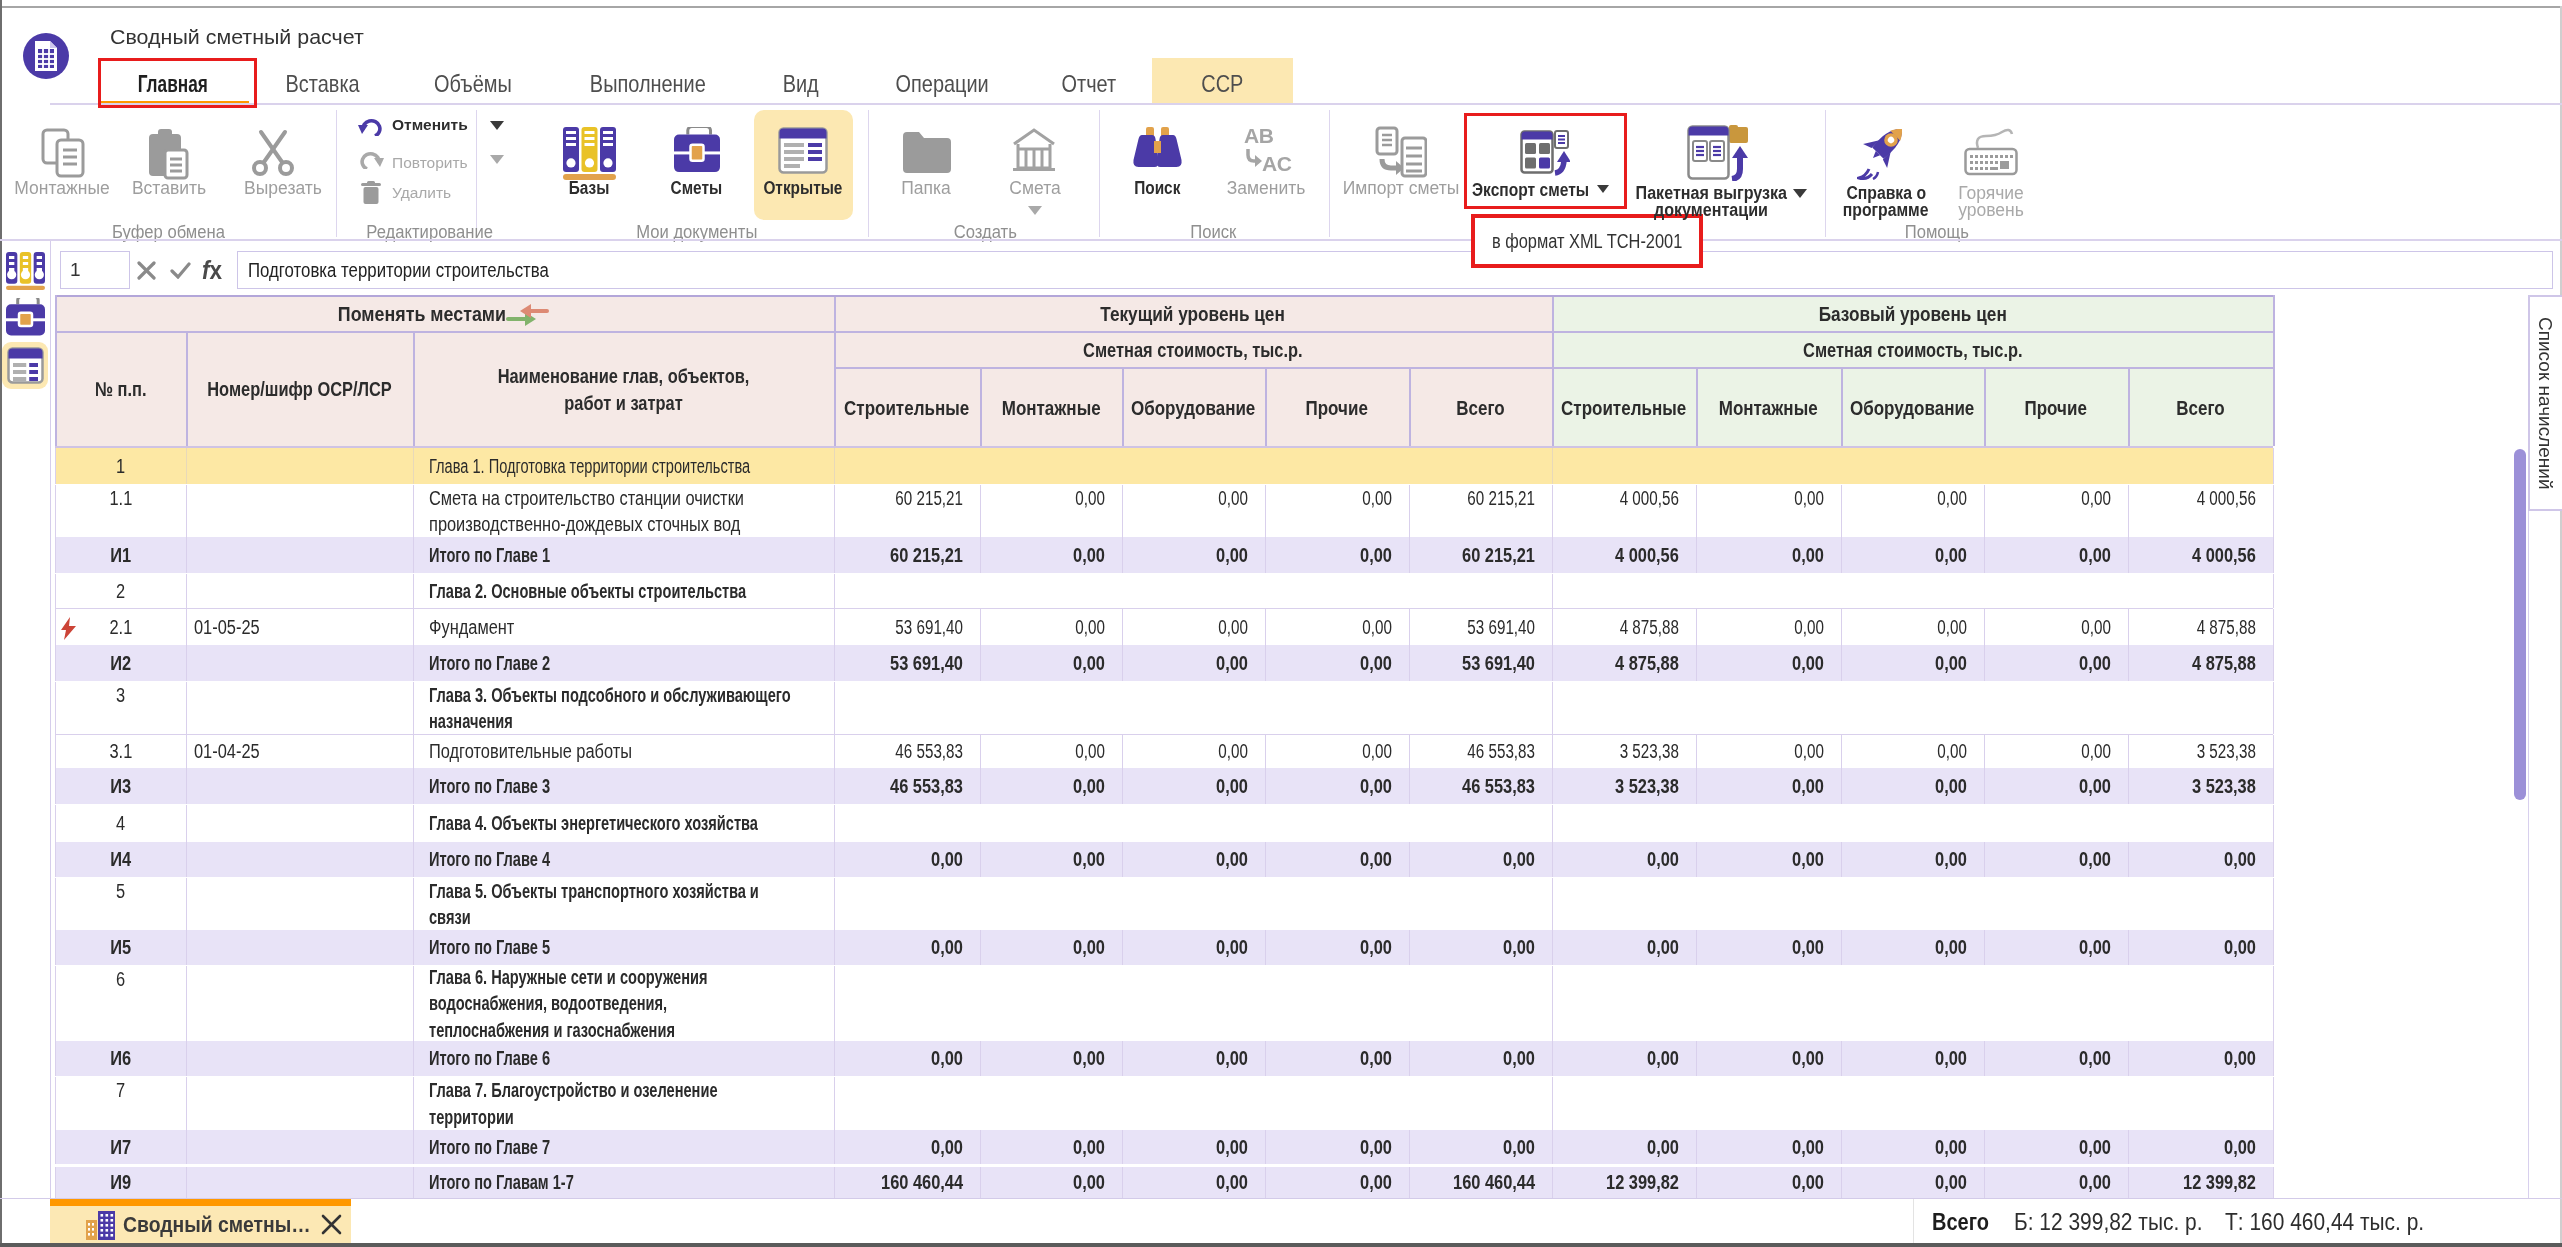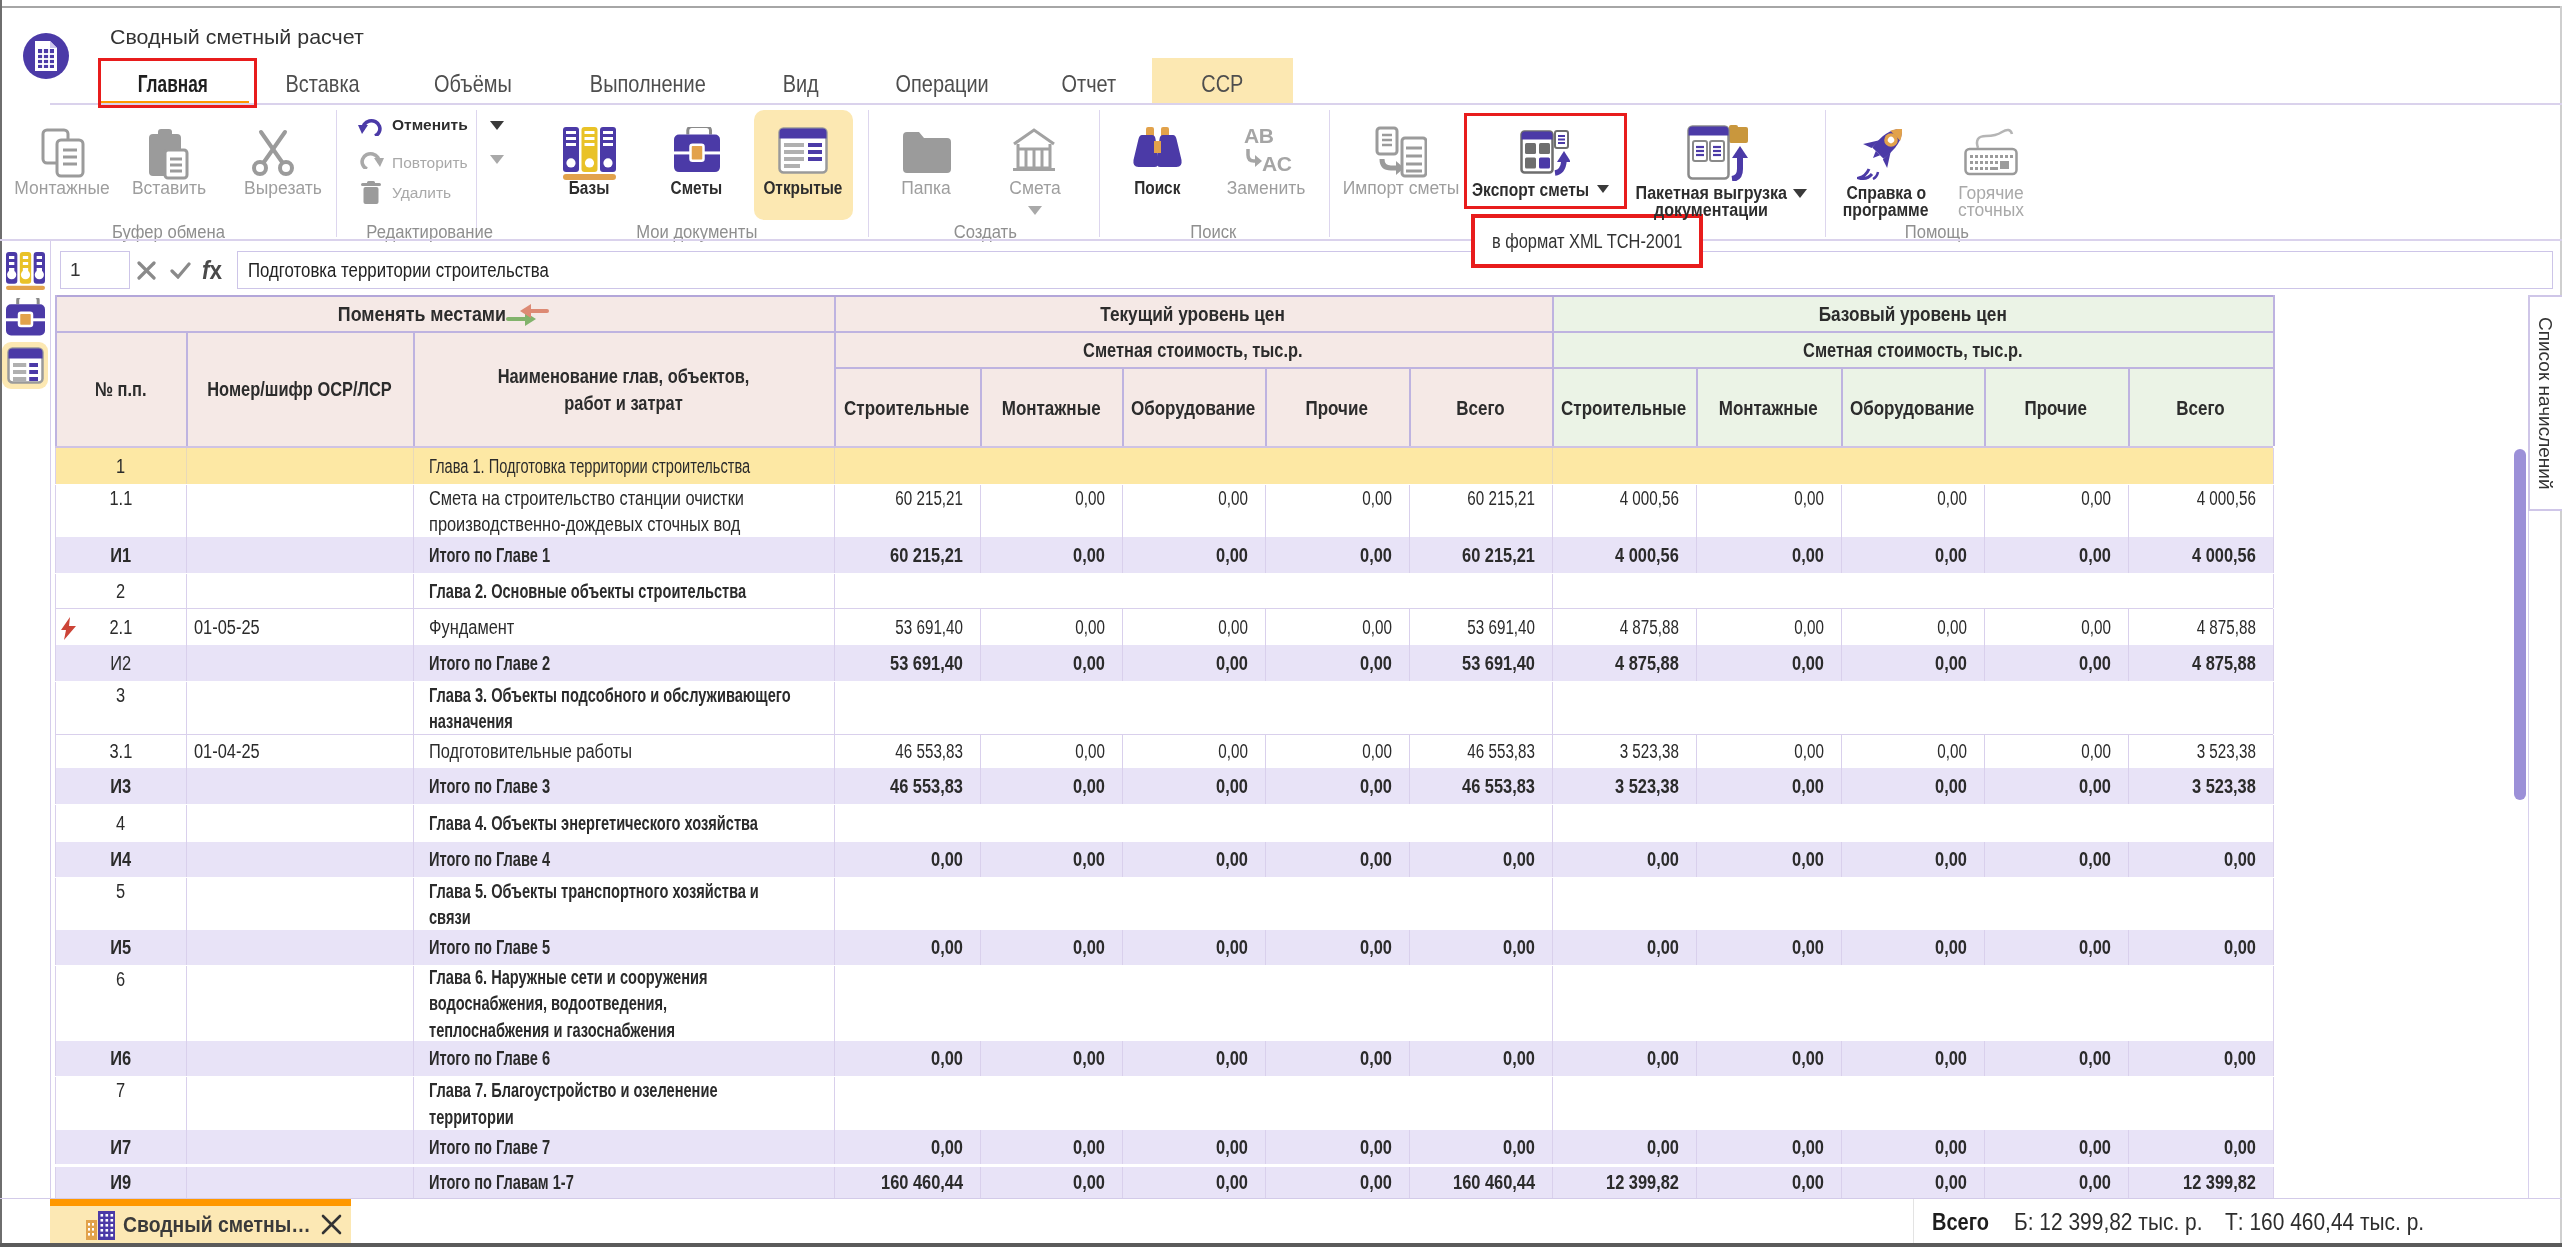--- a/index.html
+++ b/index.html
@@ -349,21 +349,21 @@
       <rect x="11" y="39" width="3" height="3"></rect>
       <rect x="16" y="39" width="3" height="3"></rect>
       <rect x="21" y="39" width="3" height="3"></rect>
       <rect x="26" y="39" width="8" height="3"></rect>
     </g>
   </svg>
 <div class="a cc" style="left:1931px;top:180px;width:120px;height:26px;font-size:17.5px;color:#a9a9a9;justify-content:center;">
     <span class="tx" style="transform:scaleX(1.0);transform-origin:center center;">Горячие</span>
   </div>
 <div class="a cc" style="left:1931px;top:197.5px;width:120px;height:26px;font-size:17.5px;color:#a9a9a9;justify-content:center;">
-    <span class="tx" style="transform:scaleX(1.0);transform-origin:center center;">сточных</span>
+    <span class="tx" style="transform:scaleX(1.0);transform-origin:center center;">уровень</span>
   </div>
 <div class="a cc" style="left:1827px;top:219px;width:220px;height:26px;font-size:17.5px;color:#8f8f8f;">
     <span class="tx" style="transform:scaleX(0.95);transform-origin:center center;">Помощь</span>
   </div>
 <div class="a" style="left:0px;top:239px;width:2562px;height:2px;background:#dad2ec;"></div>
 <div class="a cc" style="left:1471px;top:214px;width:232px;height:54px;font-size:20px;color:#333;background:#fff;border:4px solid #e81c1c;z-index:40;">
     <span class="tx" style="transform:scaleX(0.82);transform-origin:center center;">в формат XML ТСН-2001</span>
   </div>
 <div class="a" style="left:60px;top:251px;width:70px;height:38px;border:1.5px solid #cdc5e8;display:flex;align-items:center;padding-left:9px;font-size:19px;color:#333;">1</div>
 <svg class="a" style="left:137px;top:261px;" width="19" height="19" viewBox="0 0 19 19">
@@ -695,21 +695,21 @@
 <div class="a" style="left:1122px;top:645px;width:1px;height:36px;background:#d9d0ec;"></div>
 <div class="a" style="left:1265px;top:645px;width:1px;height:36px;background:#d9d0ec;"></div>
 <div class="a" style="left:1409px;top:645px;width:1px;height:36px;background:#d9d0ec;"></div>
 <div class="a" style="left:1552px;top:645px;width:1px;height:36px;background:#d9d0ec;"></div>
 <div class="a" style="left:1696px;top:645px;width:1px;height:36px;background:#d9d0ec;"></div>
 <div class="a" style="left:1841px;top:645px;width:1px;height:36px;background:#d9d0ec;"></div>
 <div class="a" style="left:1984px;top:645px;width:1px;height:36px;background:#d9d0ec;"></div>
 <div class="a" style="left:2128px;top:645px;width:1px;height:36px;background:#d9d0ec;"></div>
 <div class="a" style="left:55px;top:645px;width:1px;height:36px;background:#d9d0ec;"></div>
 <div class="a" style="left:2273px;top:645px;width:1px;height:36px;background:#d9d0ec;"></div>
-<div class="a cc" style="left:55px;top:645px;width:131px;height:36px;font-size:20px;color:#2b2b2b;font-weight:normal;">
+<div class="a cc" style="left:55px;top:645px;width:131px;height:36px;font-size:20px;color:#2b2b2b;font-weight:bold;">
     <span class="tx" style="transform:scaleX(0.82);transform-origin:center center;">И2</span>
   </div>
 <div class="a cl" style="left:429px;top:645px;width:405px;height:36px;font-size:20px;color:#2b2b2b;font-weight:bold;line-height:26.5px;">
     <span class="tx" style="transform:scaleX(0.73);transform-origin:left center;">Итого по Главе 2</span>
   </div>
 <div class="a cr" style="left:834px;top:645px;width:129px;height:36px;font-size:20px;color:#2b2b2b;font-weight:bold;">
     <span class="tx" style="transform:scaleX(0.82);transform-origin:right center;">53 691,40</span>
   </div>
 <div class="a cr" style="left:980px;top:645px;width:125px;height:36px;font-size:20px;color:#2b2b2b;font-weight:bold;">
     <span class="tx" style="transform:scaleX(0.82);transform-origin:right center;">0,00</span>

